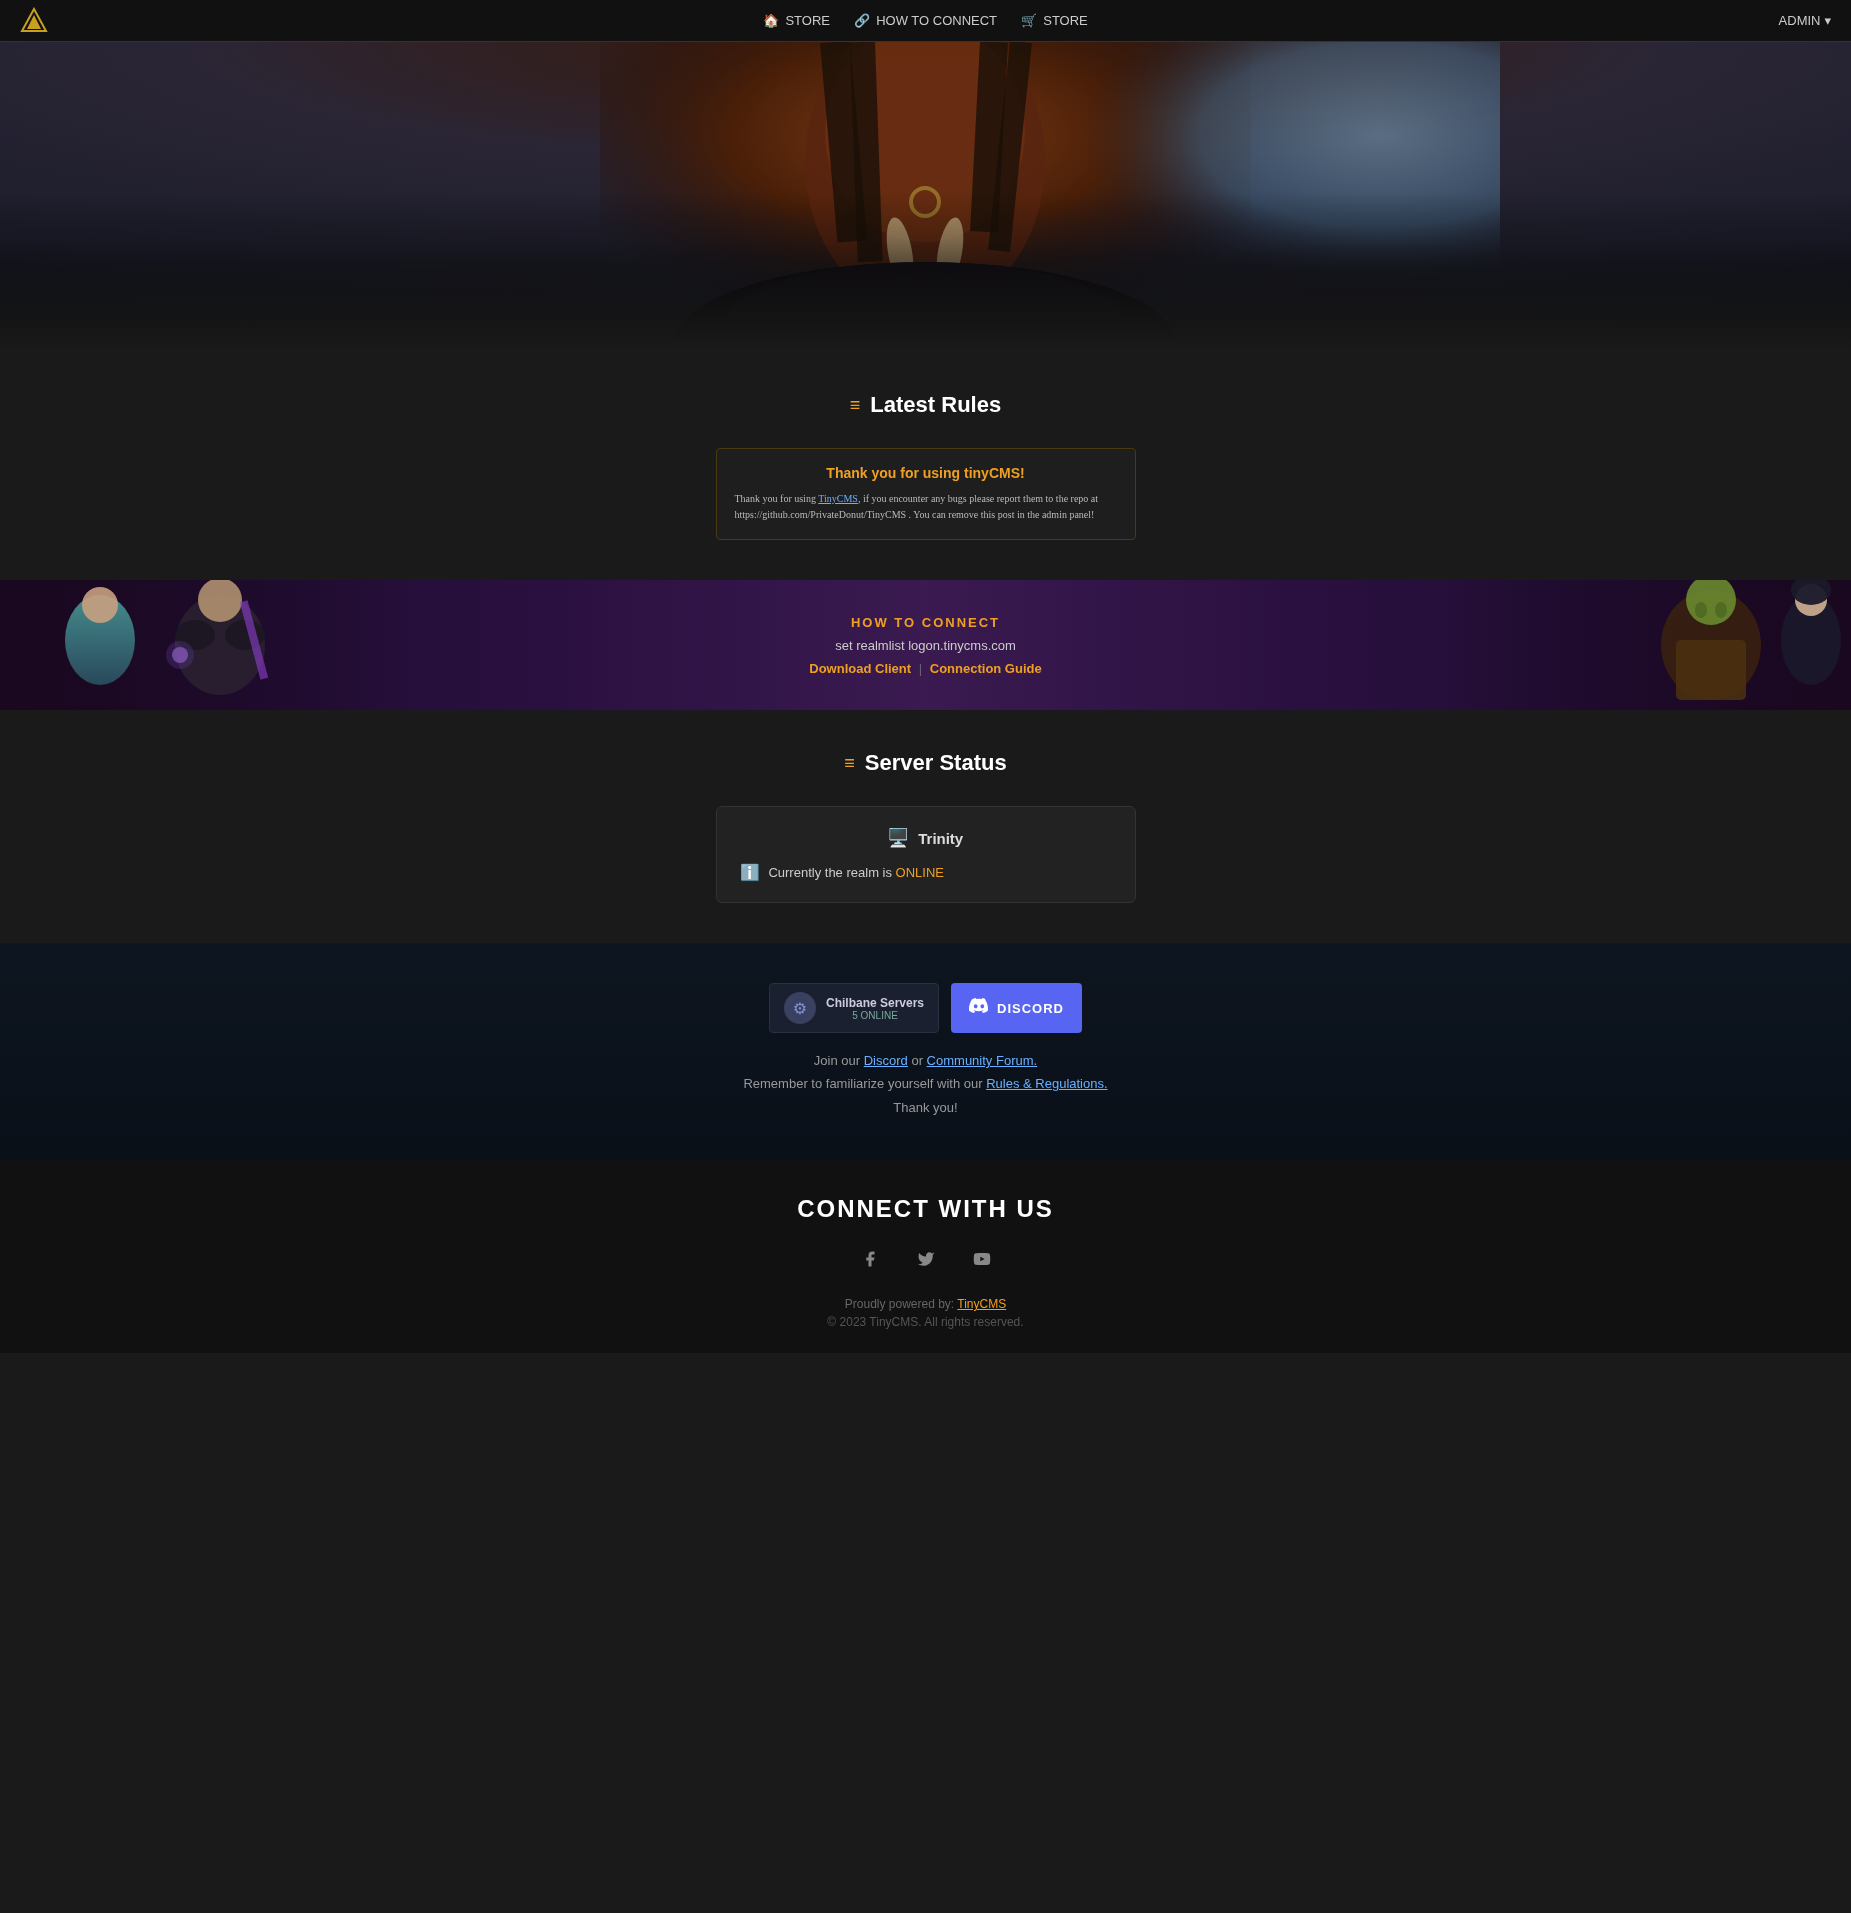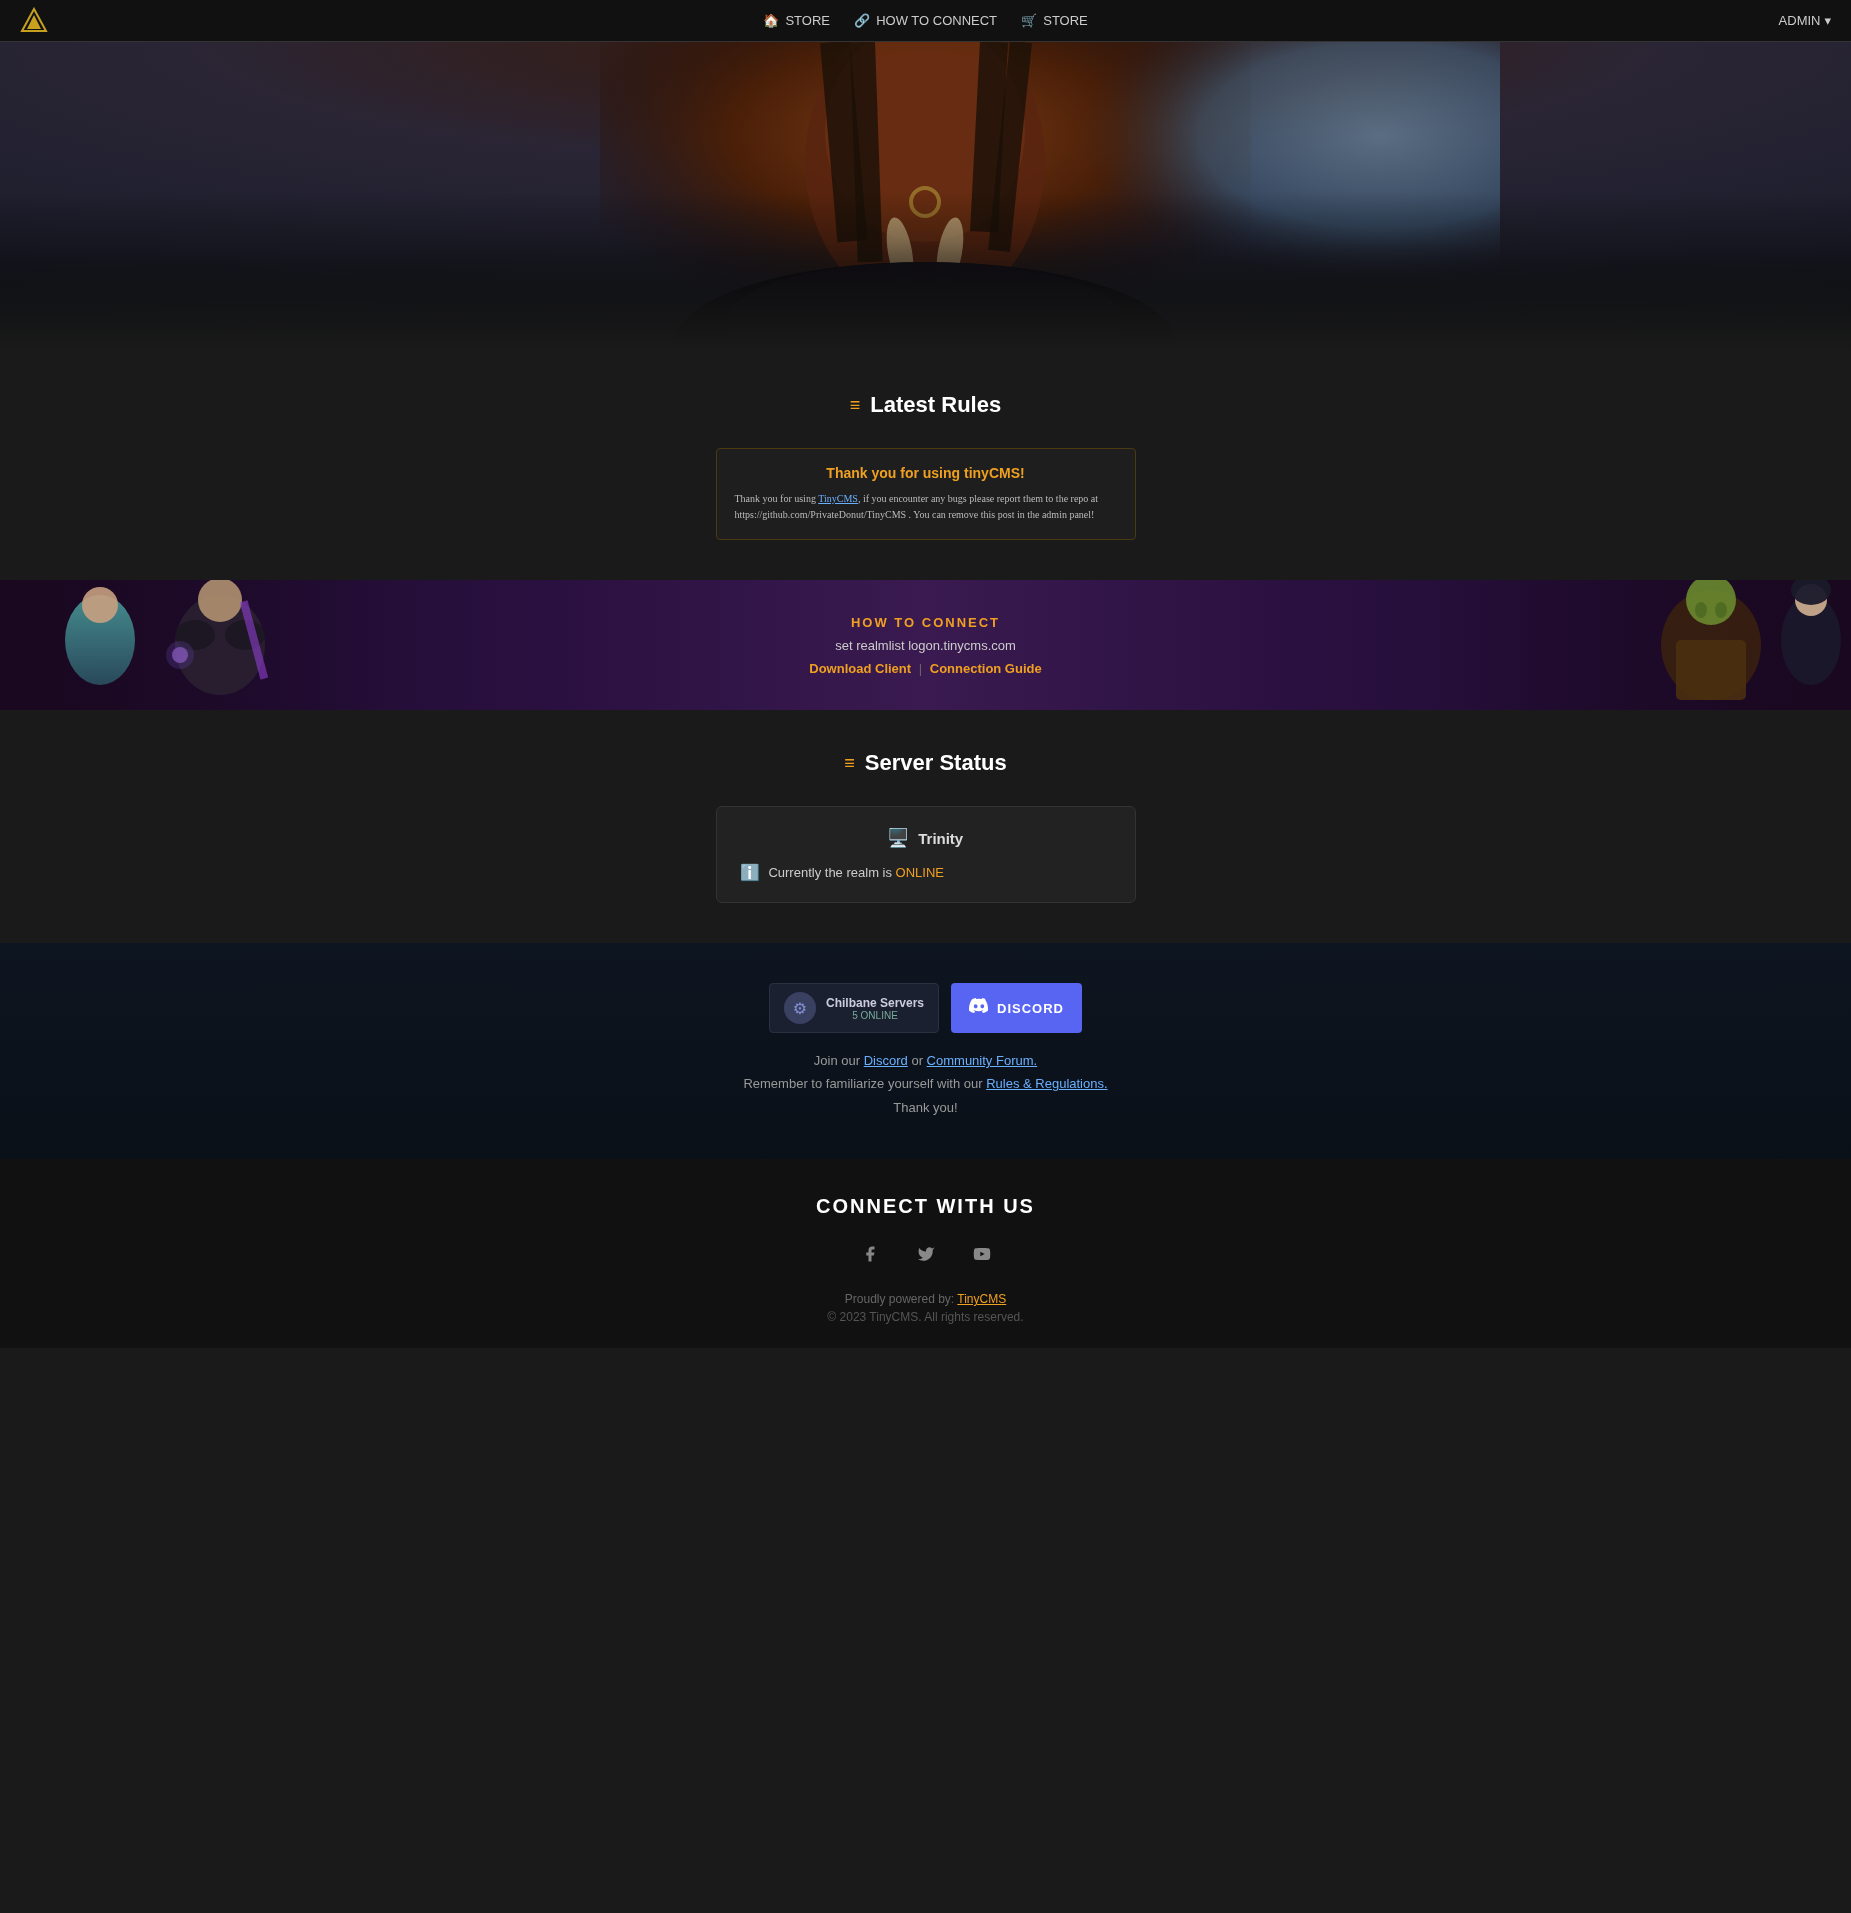--- a/index.html
+++ b/index.html
@@ -282,21 +282,21 @@
     }
 
     
     .footer {
       background: #111;
       padding: 36px 20px 24px;
       text-align: center;
     }
     .footer-title {
       color: #fff;
-      font-size: 20px;
+      font-size: 24px;
       font-weight: 700;
       letter-spacing: 2px;
       margin-bottom: 18px;
     }
     .footer-socials {
       display: flex;
       justify-content: center;
       gap: 20px;
       margin-bottom: 20px;
     }

